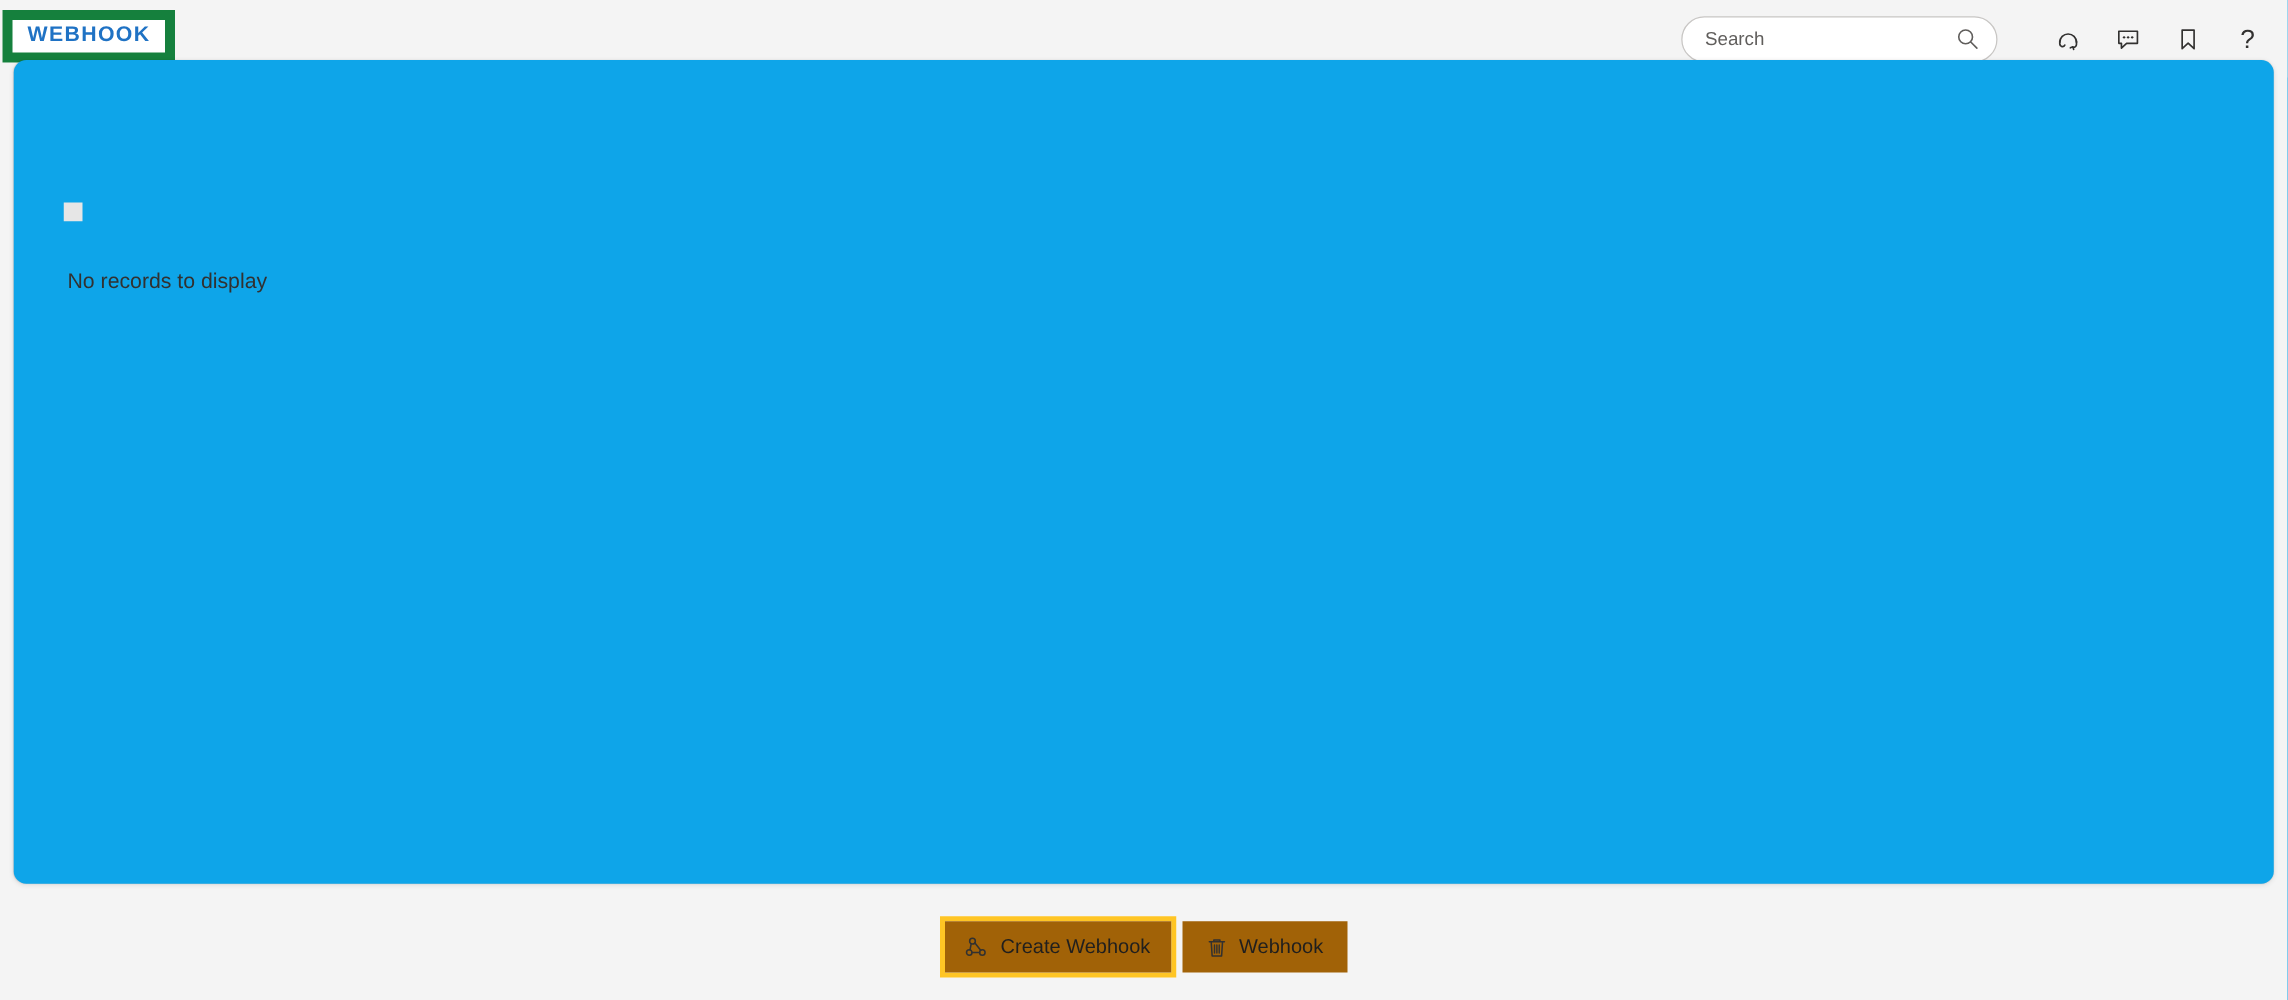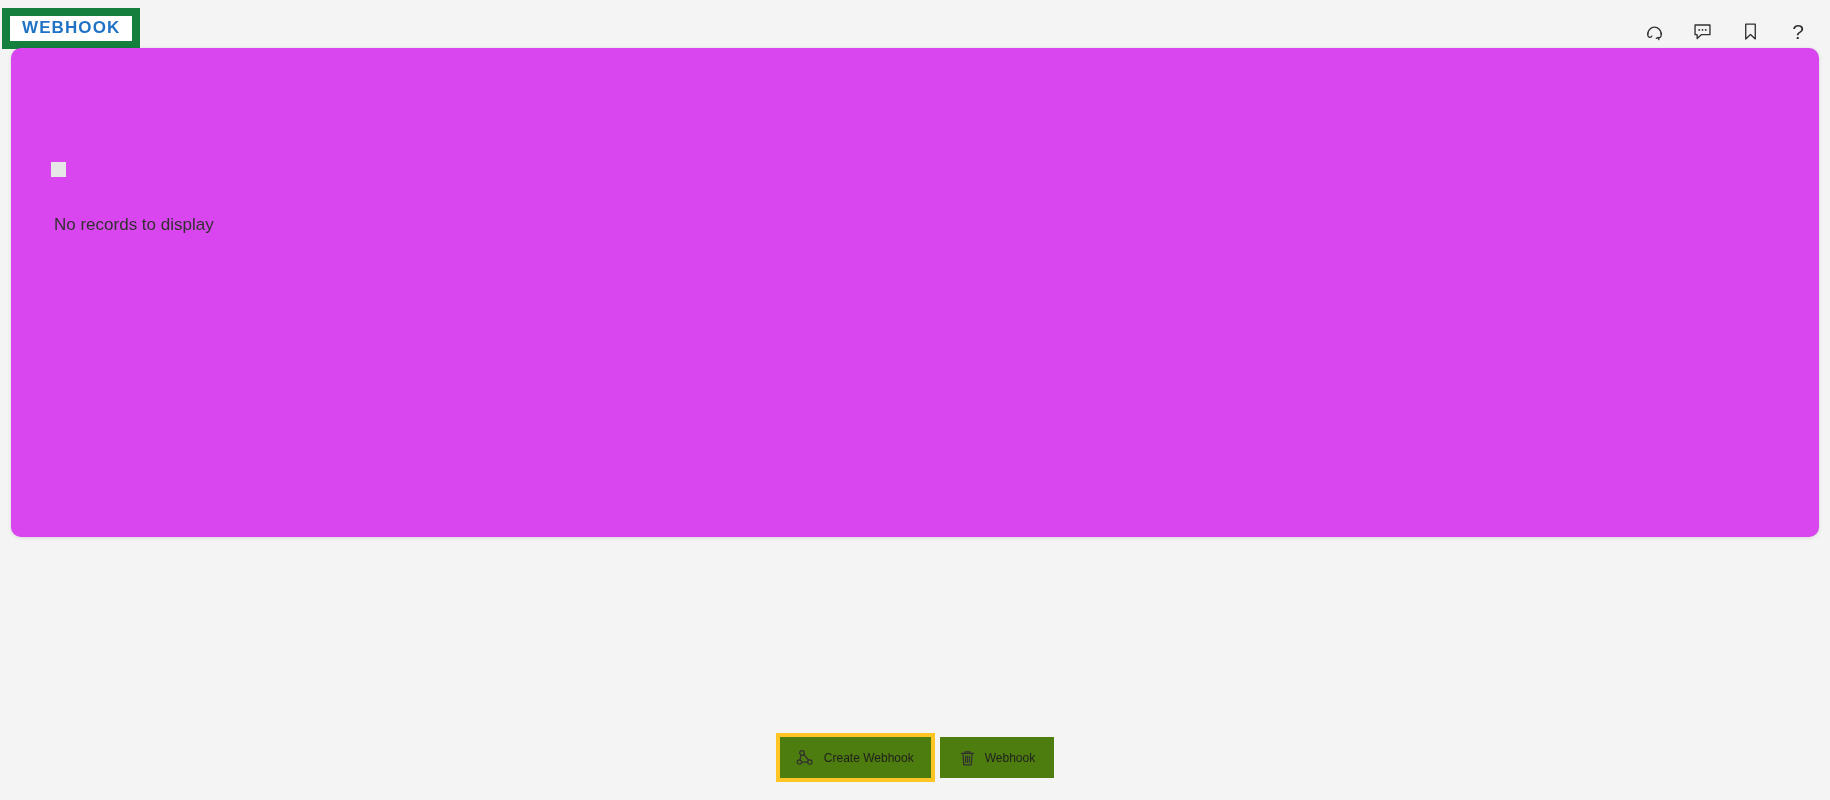--- a/index.html
+++ b/index.html
@@ -92,22 +92,22 @@
     color: #323130;
     line-height: 1;
   }
 
   
   #card {
     position: absolute;
     left: 11px;
     top: 48px;
     width: 1808px;
-    height: 489px;
-    background: #d946ef;
+    height: 659px;
+    background: #0ea5e9;
     border-radius: 10px;
     box-shadow: 0 1px 4px rgba(0,0,0,0.10), 0 0 1px rgba(0,0,0,0.12);
     box-sizing: border-box;
     overflow: hidden;
   }
   #grid-placeholder {
     position: absolute;
     left: 40px;
     top: 114px;
     width: 15px;
@@ -131,27 +131,27 @@
     display: flex;
     justify-content: center;
     align-items: center;
   }
   #btn-row {
     display: flex;
     align-items: center;
   }
   .cmd-btn {
     height: 41px;
-    background: #4d7c0f;
+    background: #a16207;
     display: flex;
     align-items: center;
     gap: 9px;
     padding: 0 19px;
     box-sizing: border-box;
-    font-size: 12px;
+    font-size: 16px;
     color: #201f1e;
     cursor: pointer;
     border: none;
     font-family: "Liberation Sans", "DejaVu Sans", sans-serif;
   }
   #create-webhook-wrap {
     border: 4px solid #ffc524;
     display: flex;
     margin-right: 5px;
   }
@@ -169,20 +169,29 @@
 <body>
 
 <div id="header">
 
   <div id="title-wrap">
     <span id="title-text">WEBHOOK</span>
   </div>
 
   <div id="header-right">
 
+    <div id="search-box">
+      <input id="search-input" type="text" placeholder="Search" style="">
+      <span class="btn-icon">
+        <svg width="18" height="18" viewBox="0 0 18 18">
+          <circle cx="7.5" cy="7.5" r="5.5" fill="none" stroke="#605e5c" stroke-width="1.3"></circle>
+          <line x1="11.6" y1="11.6" x2="16.5" y2="16.5" stroke="#605e5c" stroke-width="1.3" stroke-linecap="round"></line>
+        </svg>
+      </span>
+    </div>
 
     <div class="hdr-icon">
       <svg width="21" height="21" viewBox="0 0 22 22">
         <path d="M4 13.5 A7 7 0 0 1 18 13.5" fill="none" stroke="#323130" stroke-width="1.4" stroke-linecap="round"></path>
         <path d="M4 12.5 L4 15 A2.2 2.2 0 0 0 8.2 15.8" fill="none" stroke="#323130" stroke-width="1.4" stroke-linecap="round"></path>
         <path d="M18 12.5 L18 15 A2.6 2.6 0 0 1 15 17.6" fill="none" stroke="#323130" stroke-width="1.4" stroke-linecap="round"></path>
         <path d="M15.6 19.4 L15 17.2 L12.9 18.1" fill="none" stroke="#323130" stroke-width="1.4" stroke-linecap="round" stroke-linejoin="round"></path>
       </svg>
     </div>
 

